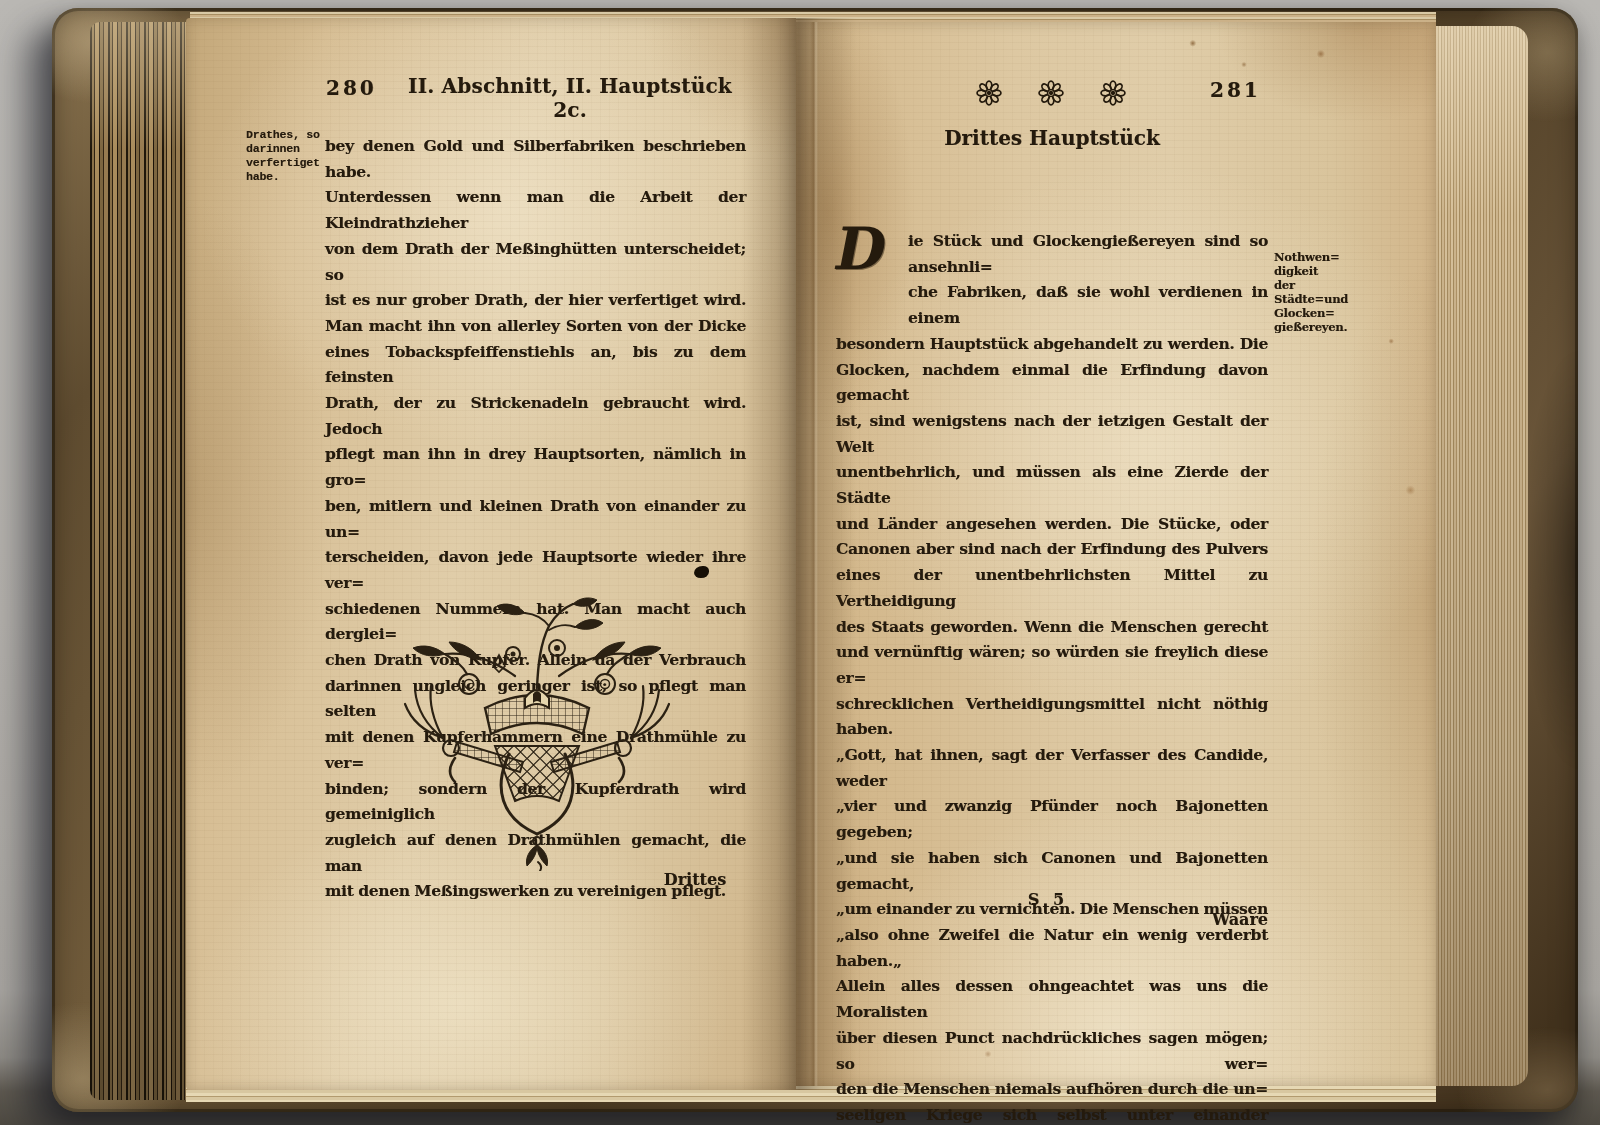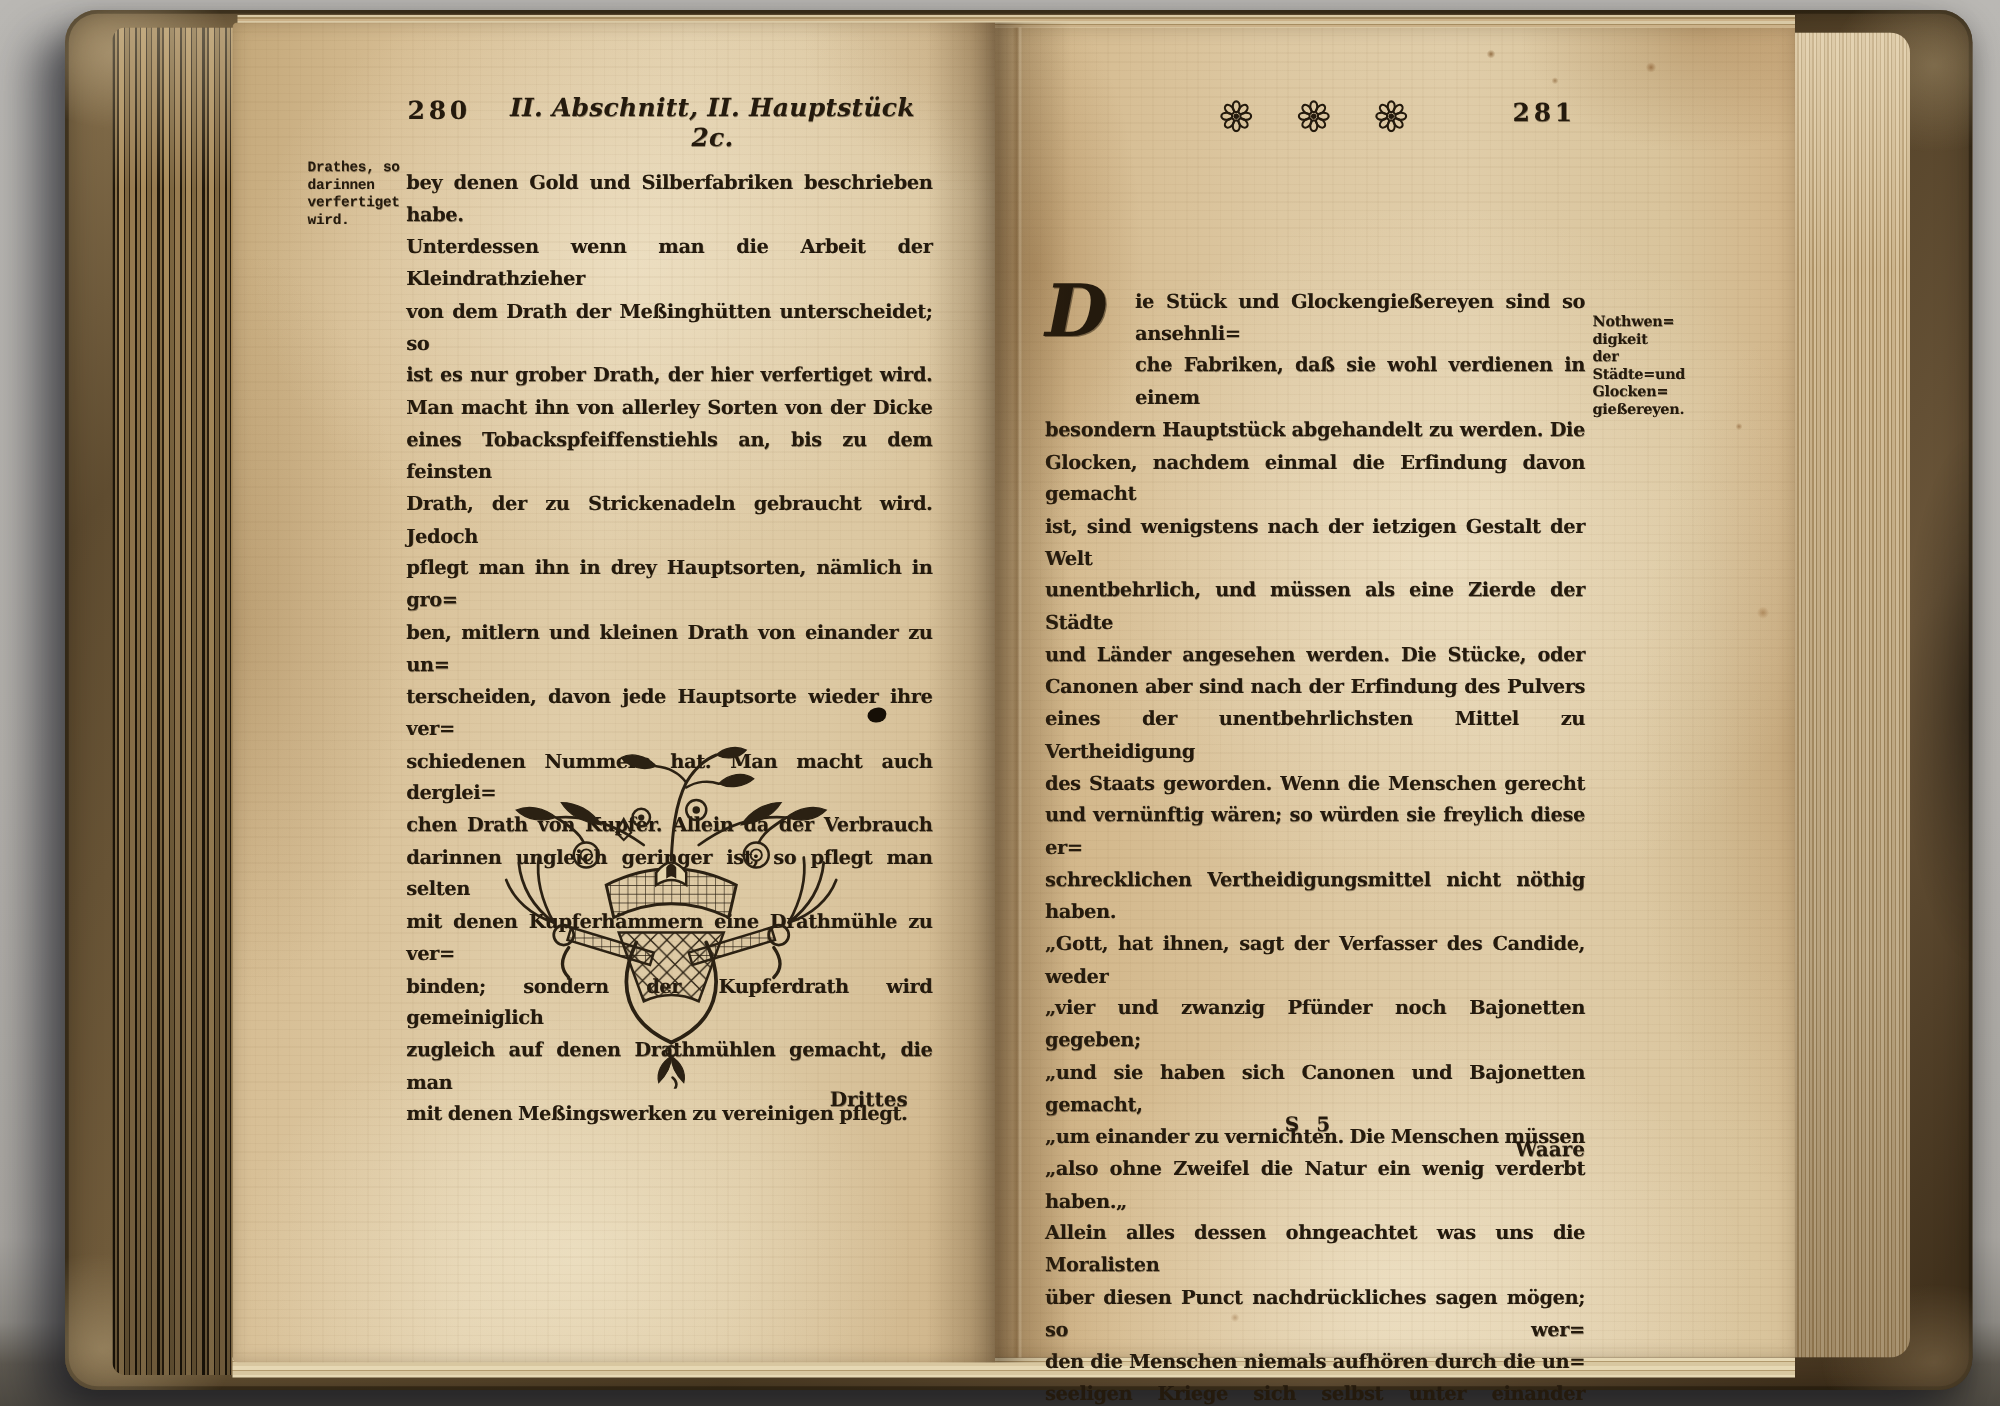--- a/index.html
+++ b/index.html
@@ -90,27 +90,27 @@
   <div class="cover"></div>
   <div class="left-stack"></div>
   <div class="fore-edge"></div>
   <div class="top-edges"></div>
   <div class="bottom-edges"></div>
 
   <div class="page left-page ink">
     <div class="grain"></div>
 
     <span class="pagenum" style="left:140px;top:58px;">280</span>
-    <span class="runhead" style="left:214px;top:56px;width:340px;text-align:center;position:absolute;font-style:italic;">II. Abschnitt, II. Hauptstück 2c.</span>
+    <span class="runhead" style="left:214px;top:56px;width:340px;text-align:center;position:absolute;">II. Abschnitt, II. Hauptstück 2c.</span>
 
     <div class="margin-note" style="left:60px;top:110px;width:80px;font-family:Liberation Mono, monospace;">
       <div>Drathes, so</div>
       <div>darinnen</div>
       <div>verfertiget</div>
-      <div>wird.</div>
+      <div>habe.</div>
     </div>
 
     <div class="body-col" style="left:139px;top:115px;width:421px;">
       <span class="line">bey denen Gold und Silberfabriken beschrieben habe.</span>
       <span class="line">Unterdessen wenn man die Arbeit der Kleindrathzieher</span>
       <span class="line">von dem Drath der Meßinghütten unterscheidet; so</span>
       <span class="line">ist es nur grober Drath, der hier verfertiget wird.</span>
       <span class="line">Man macht ihn von allerley Sorten von der Dicke</span>
       <span class="line">eines Tobackspfeiffenstiehls an, bis zu dem feinsten</span>
       <span class="line">Drath, der zu Strickenadeln gebraucht wird.  Jedoch</span>
@@ -230,20 +230,21 @@
           <ellipse cx="17" cy="7" rx="2.6" ry="4" transform="rotate(45 17 7)"></ellipse>
           <ellipse cx="7" cy="17" rx="2.6" ry="4" transform="rotate(45 7 17)"></ellipse>
           <ellipse cx="17" cy="17" rx="2.6" ry="4" transform="rotate(-45 17 17)"></ellipse>
           <circle cx="12" cy="12" r="2" fill="#241a0d" stroke="none"></circle>
         </g>
       </svg>
     </div>
 
     <span class="pagenum" style="left:414px;top:56px;">281</span>
 
+    <span class="chapter-label" style="left:40px;top:104px;width:432px;text-align:center;position:absolute;">Drittes Hauptstück</span>
 
     <span class="dropcap" style="left:40px;top:202px;">D</span>
 
     <div class="margin-note" style="left:478px;top:228px;width:68px;">
       <div>Nothwen=</div>
       <div>digkeit der</div>
       <div>Städte=und</div>
       <div>Glocken=</div>
       <div>gießereyen.</div>
     </div>

